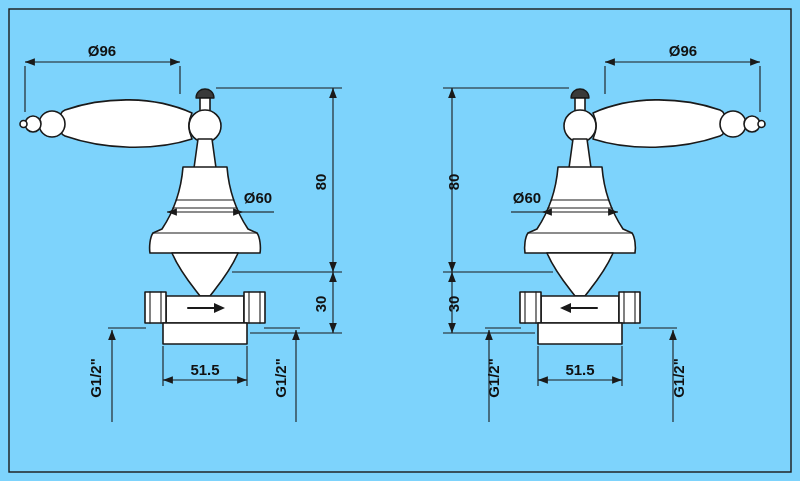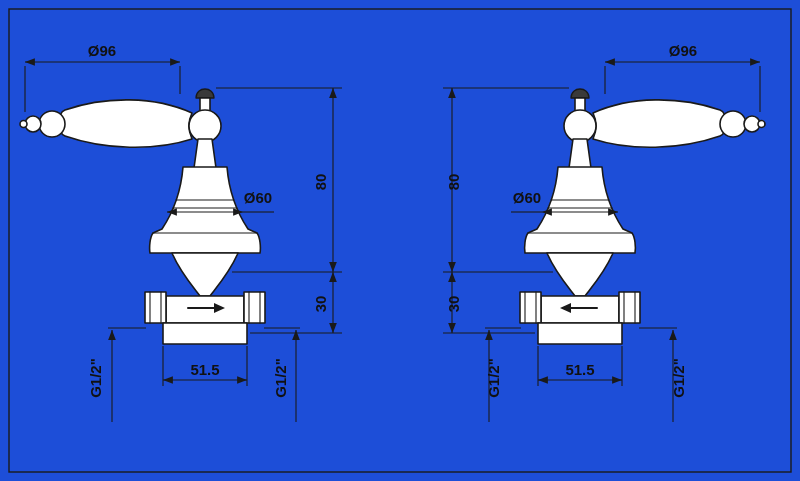--- a/index.html
+++ b/index.html
@@ -1,17 +1,17 @@
 <!DOCTYPE html>
 <html><head>
 <meta charset="utf-8">
 <style>
   html,body{margin:0;padding:0;background:#ffffff;}
   .page{
-    width:800px;height:481px;background:#1d4ed8;position:relative;
+    width:800px;height:481px;background:#7dd3fc;position:relative;
     font-family:"Liberation Sans","DejaVu Sans",sans-serif;
   }
   svg{display:block;}
   text{
     font-family:"Liberation Sans","DejaVu Sans",sans-serif;
     font-size:15px;font-weight:600;fill:#111111;
   }
 </style>
 </head>
 <body>

